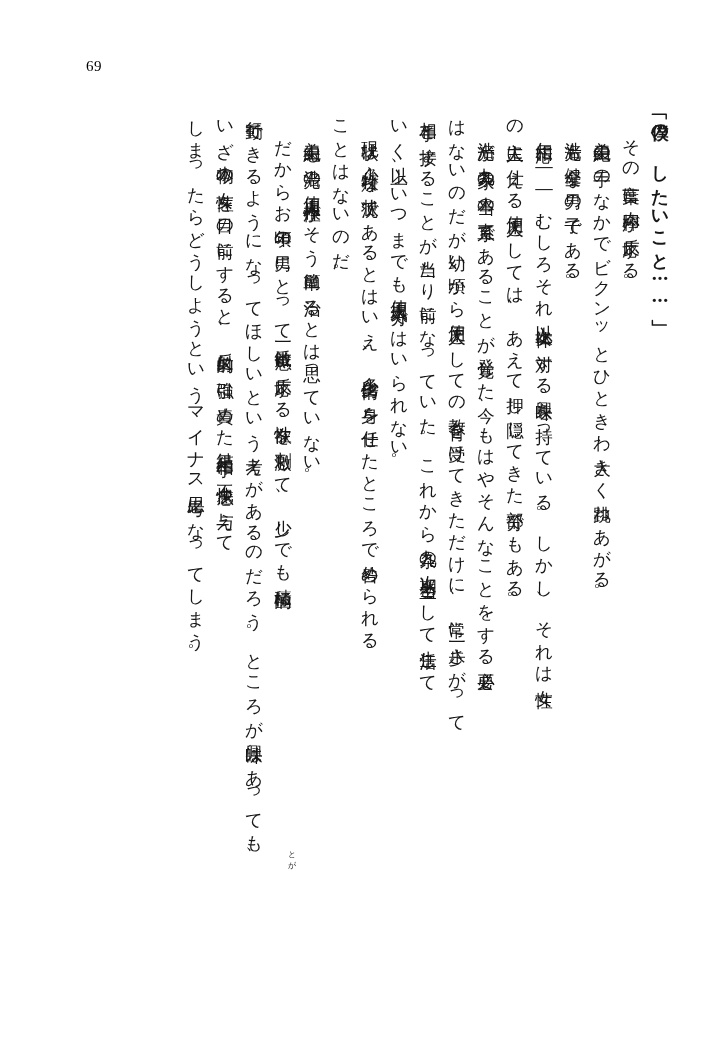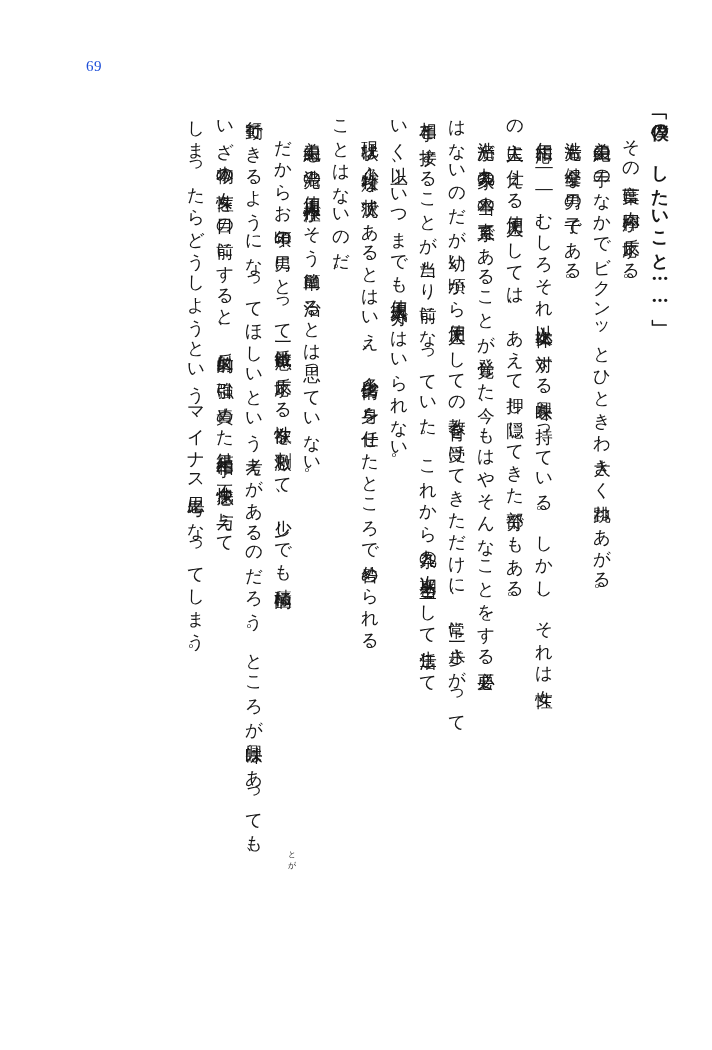--- a/index.html
+++ b/index.html
@@ -19,21 +19,21 @@
     width: 712px;
     height: 1050px;
     background: #ffffff;
   }
   .page-number {
     position: absolute;
     left: 86px;
     top: 58px;
     font-size: 15px;
     font-family: "Liberation Serif", serif;
-    color: #1d4ed8;
+    color: #000000;
     letter-spacing: 0.5px;
   }
   .text-block {
     position: absolute;
     left: 44px;
     top: 108px;
     width: 624px;
     height: 880px;
     display: flex;
     flex-direction: row-reverse;

